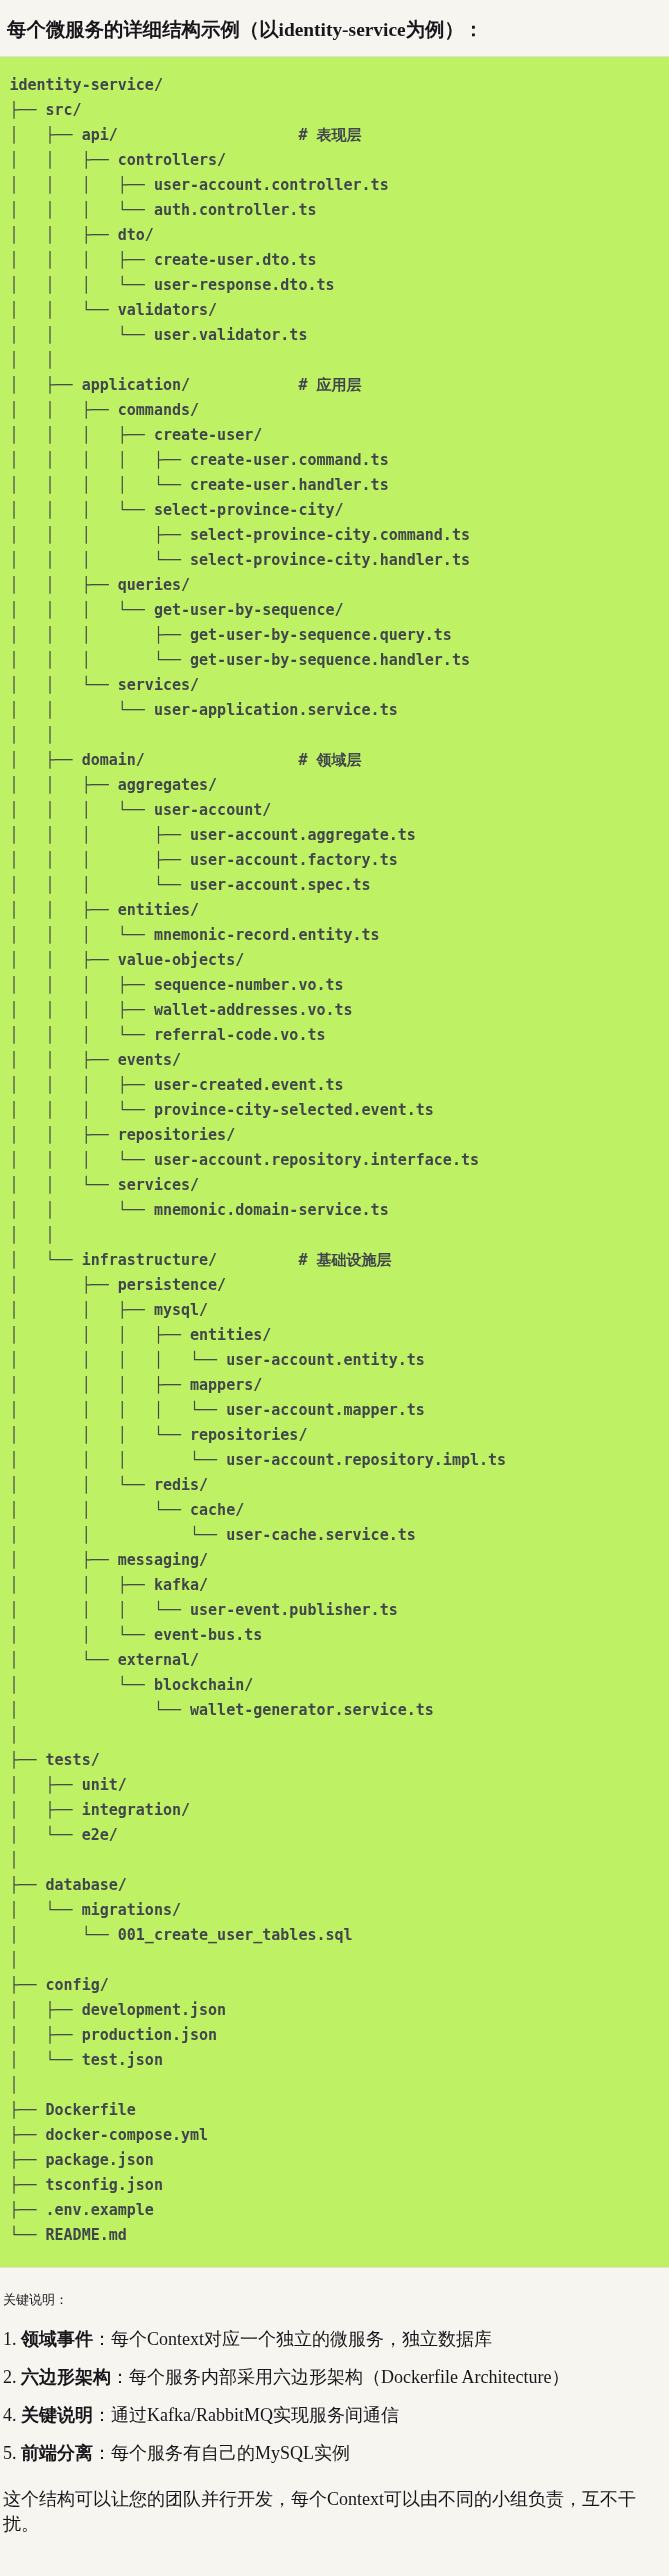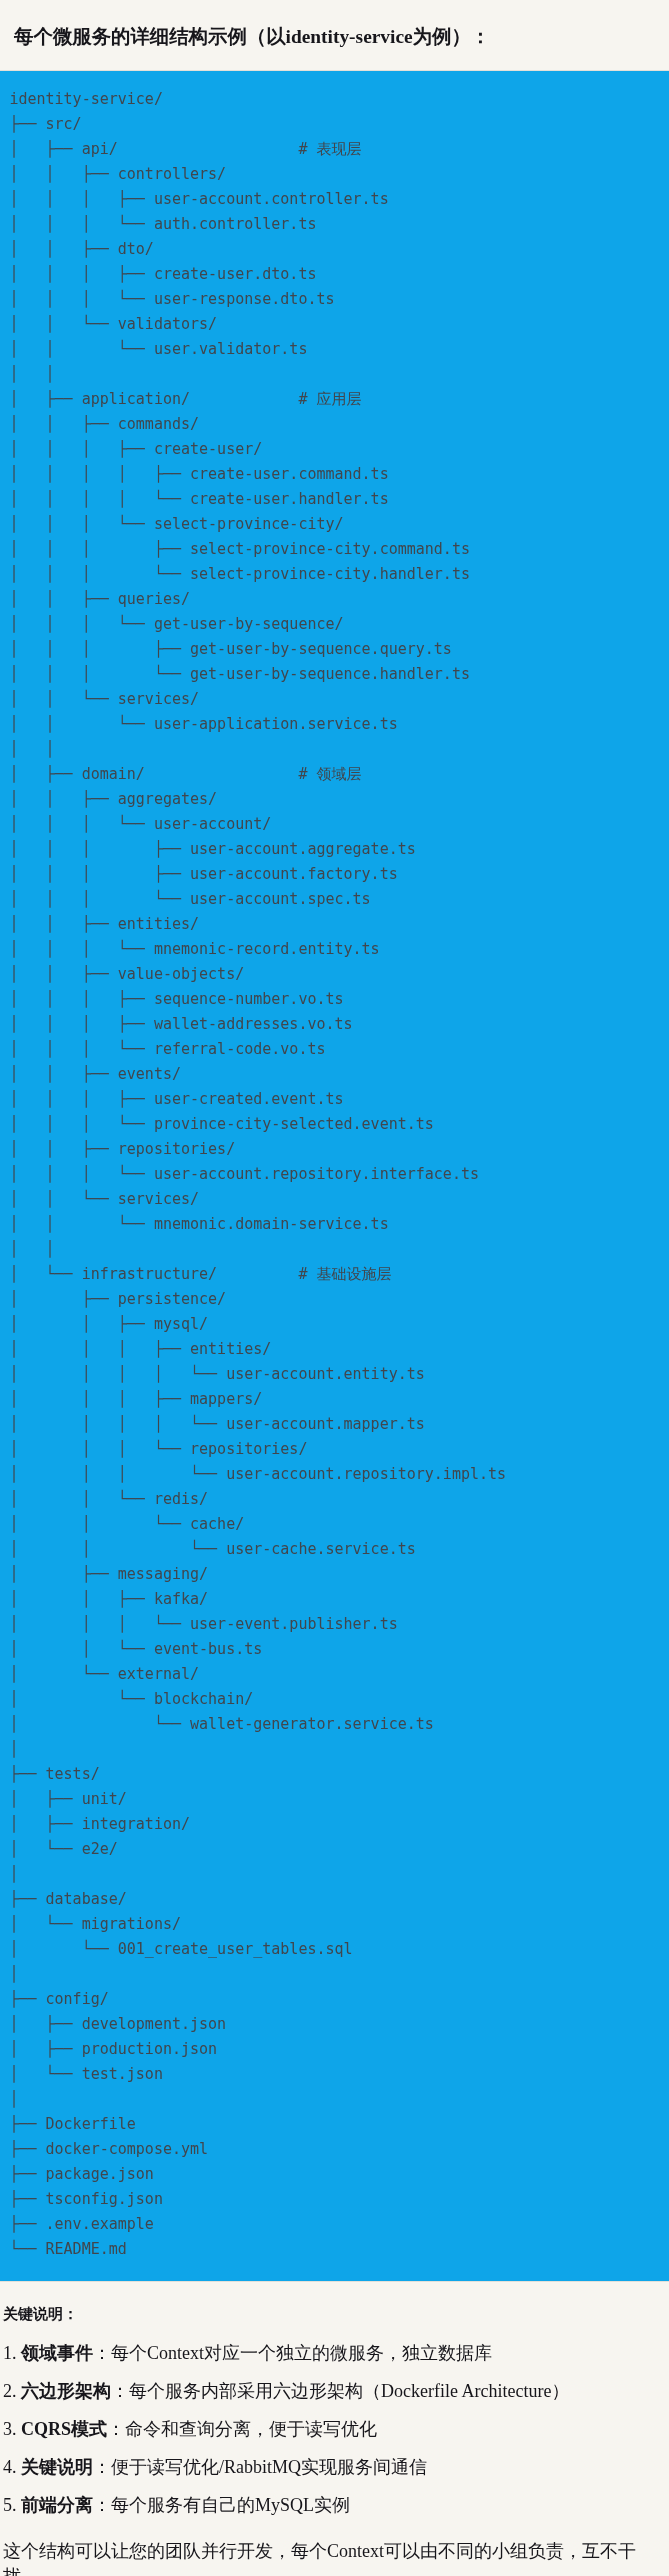--- a/index.html
+++ b/index.html
@@ -8,43 +8,44 @@
     min-height: 2576px;
     background: #f7f5f0;
     color: #17161b;
     font-family: "Liberation Serif", serif;
   }
   .page-title {
     font-size: 19.4px;
     font-weight: bold;
     line-height: 25px;
     padding: 13px 3.1px 10px 3.1px;
-    margin: 11px;
+    margin: 4px;
   }
   .code-block {
-    background: #0ea5e9;
+    background: #bef264;
     border-top: 0.6px solid #e3e0d9;
     border-bottom: 0.6px solid #e3e0d9;
     padding: 16.3px 10px 19px 9.4px;
     overflow: hidden;
+    font-weight: bold;
   }
   pre.file-tree {
     margin: 0;
     font-family: "DejaVu Sans Mono", monospace;
     font-size: 15px;
     line-height: 25px;
     color: #41464d;
     white-space: pre;
   }
   .notes {
     padding: 0 3.1px 12.5px 3.1px;
   }
   .notes-heading {
-    font-size: 15px;
-    font-weight: bold;
+    font-size: 13px;
+    font-weight: normal;
     line-height: 26px;
     margin: 19px 0 13.8px 0;
   }
   ol.notes-list {
     margin: 0;
     padding: 0;
     list-style: none;
   }
   ol.notes-list li {
     font-size: 18px;
@@ -153,19 +154,18 @@
 ├── tsconfig.json
 ├── .env.example
 └── README.md</pre>
 </div>
 
 <div class="notes">
   <h2 class="notes-heading">关键说明：</h2>
   <ol class="notes-list">
       <li><span class="note-number">1. </span><span class="note-label">领域事件</span><span class="note-text">：每个Context对应一个独立的微服务，独立数据库</span></li>
       <li><span class="note-number">2. </span><span class="note-label">六边形架构</span><span class="note-text">：每个服务内部采用六边形架构（Dockerfile Architecture）</span></li>
-      <li><span class="note-number">3. </span><span class="note-label">CQRS模式</span><span class="note-text">：命令和查询分离，便于读写优化</span></li>
-      <li><span class="note-number">4. </span><span class="note-label">关键说明</span><span class="note-text">：便于读写优化/RabbitMQ实现服务间通信</span></li>
+      <li><span class="note-number">4. </span><span class="note-label">关键说明</span><span class="note-text">：通过Kafka/RabbitMQ实现服务间通信</span></li>
       <li><span class="note-number">5. </span><span class="note-label">前端分离</span><span class="note-text">：每个服务有自己的MySQL实例</span></li>
     </ol>
   <p class="footer-note">这个结构可以让您的团队并行开发，每个Context可以由不同的小组负责，互不干扰。</p>
 </div>
 
 
 </body></html>

